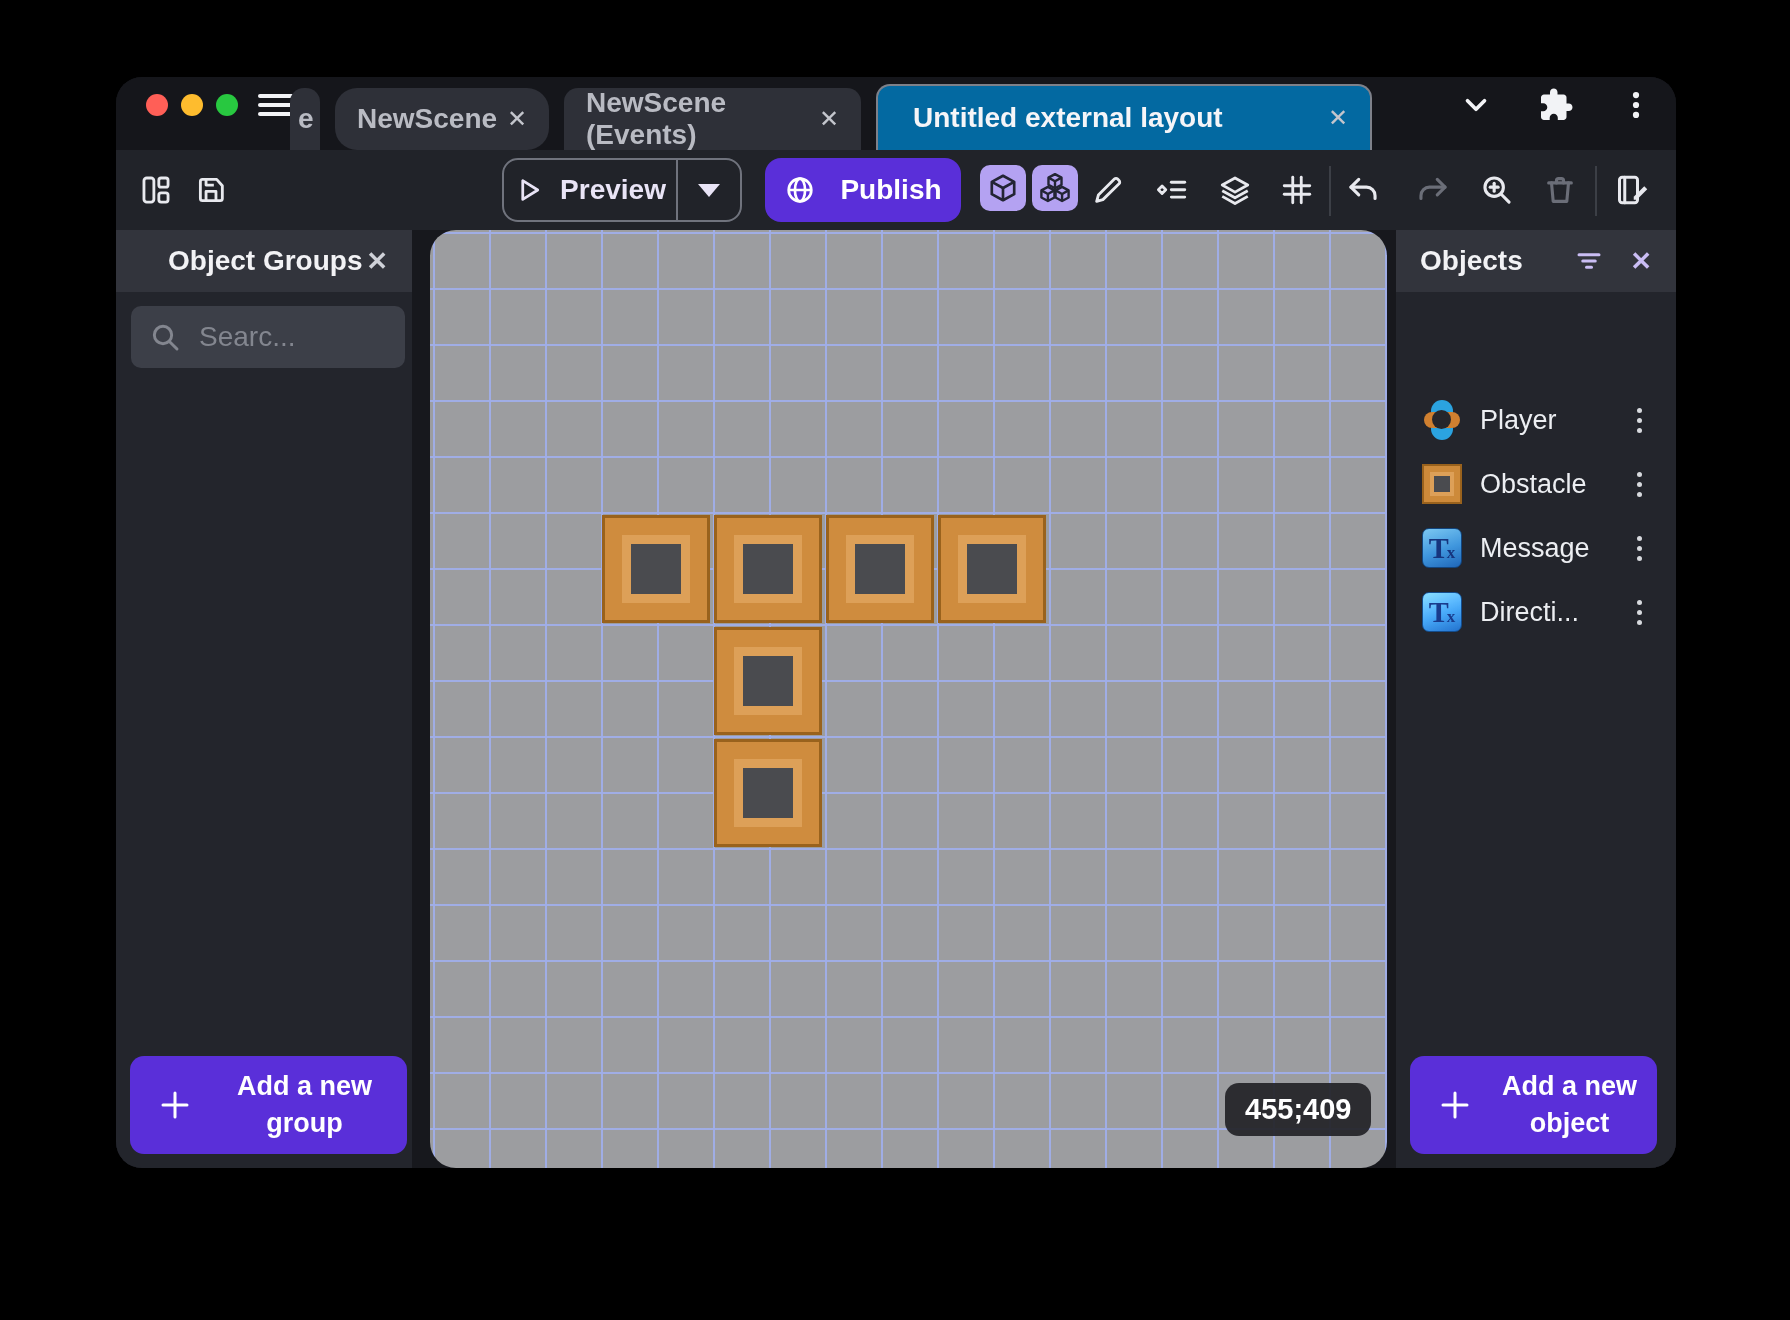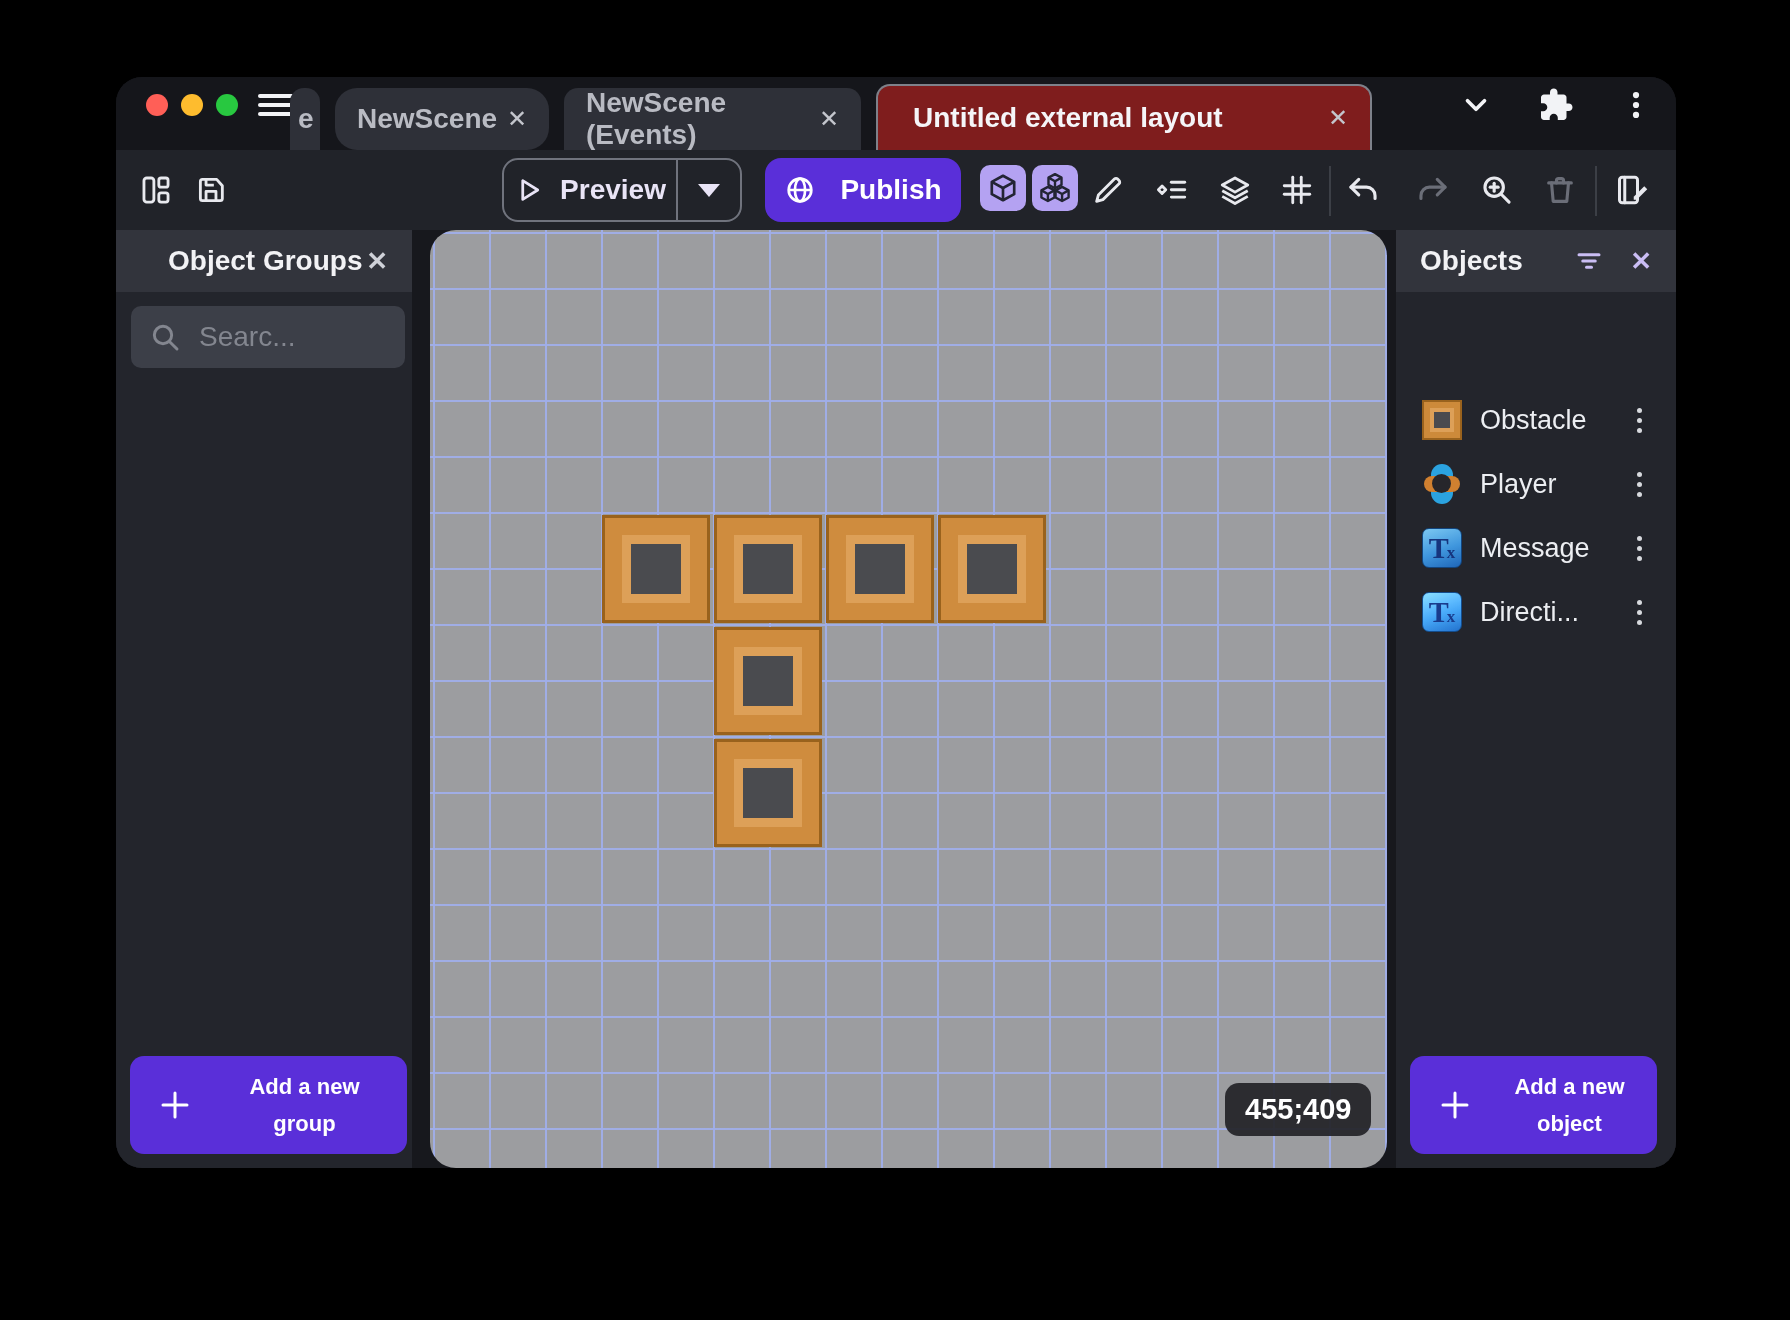--- a/index.html
+++ b/index.html
@@ -13,21 +13,21 @@
   .traffic{position:absolute;left:30px;top:17px;display:flex;gap:13px;}
   .traffic span{width:22px;height:22px;border-radius:50%;display:block;}
   .hamburger{position:absolute;left:140px;top:11px;width:40px;height:34px;color:#f2f3f6;}
   .tabs{position:absolute;left:174px;bottom:0;display:flex;gap:15px;align-items:flex-end;}
   .tab{height:62px;background:#2e3038;border-radius:14px 14px 0 0;display:flex;align-items:center;
     padding:0 22px;box-sizing:border-box;color:#b9bbc3;font-size:28px;font-weight:600;}
   .tab .tabx{margin-left:auto;color:#c3c5cc;font-size:24px;font-weight:400;cursor:pointer;}
   .tab-frag{width:30px;padding:0 0 0 8px;color:#b9bbc3;}
   .tab1{width:214px;border-radius:22px;}
   .tab2{width:297px;}
-  .tab3{width:496px;height:66px;background:#7f1d1d;border:2px solid #7e818a;border-bottom:none;
+  .tab3{width:496px;height:66px;background:#0369a1;border:2px solid #7e818a;border-bottom:none;
     color:#f5f5f8;padding-left:35px;}
   .tabbar-right{position:absolute;right:0;top:6px;display:flex;}
   .tabbar-right .tbtn{width:80px;height:44px;display:flex;align-items:center;justify-content:center;
     color:#f2f3f6;cursor:pointer;}
 
   
   .toolbar{position:absolute;left:0;top:73px;width:100%;height:80px;background:#212329;text-align:right;}
   .tb-icon{position:absolute;top:18px;width:44px;height:44px;display:flex;align-items:center;
     justify-content:center;color:#e8e9ee;cursor:pointer;}
   .tb-icon.dim{color:#6b6e78;}
@@ -65,21 +65,21 @@
   .left-panel .searchbox{width:274px;}
   .right-panel .searchbox{left:16px;width:248px;}
   .searchbox input{flex:1;min-width:0;background:transparent;border:none;outline:none;color:#d9dbe1;
     font-size:28px;font-family:inherit;}
   .searchbox input::placeholder{color:#83868f;}
   .add-btn{position:absolute;left:14px;bottom:14px;background:#5a2fd9;border-radius:14px;height:98px;
     display:flex;align-items:center;color:#fff;cursor:pointer;}
   .left-panel .add-btn{width:277px;}
   .right-panel .add-btn{width:247px;}
   .add-plus{width:90px;display:flex;align-items:center;justify-content:center;color:#fff;}
-  .add-text{flex:1;text-align:center;font-size:22px;font-weight:700;line-height:37px;padding-right:18px;}
+  .add-text{flex:1;text-align:center;font-size:27px;font-weight:700;line-height:37px;padding-right:18px;}
 
   
   .obj-list{position:absolute;left:0;top:158px;width:100%;}
   .obj-row{height:64px;display:flex;align-items:center;padding:0 30px 0 26px;gap:18px;cursor:pointer;}
   .obj-label{color:#eceef2;font-size:27px;flex:1;white-space:nowrap;overflow:hidden;}
   .kebab{display:flex;flex-direction:column;gap:5px;padding:4px;cursor:pointer;}
   .kebab i{width:5px;height:5px;border-radius:50%;background:#d7d9de;}
   .obj-ic{width:40px;height:40px;position:relative;flex:0 0 40px;}
   
   .player-ic .arms{position:absolute;left:2px;right:2px;top:12px;height:16px;background:#d08030;border-radius:8px;}
@@ -371,35 +371,35 @@
                 <line x1="4" y1="7" x2="20" y2="7"></line>
                 <line x1="7" y1="12" x2="17" y2="12"></line>
                 <line x1="10" y1="17" x2="14" y2="17"></line>
               </svg>
             <span class="ph-x" style="margin-left:0;color:#cabdf4;">✕</span>
           </span>
         </div>
 
         <div class="obj-list">
           <div class="obj-row">
-            <span class="obj-ic obstacle-ic"></span>
-            <span class="obj-label">Obstacle</span>
-            <span class="kebab">
-                <i></i>
-                <i></i>
-                <i></i>
-              </span>
-          </div>
-          <div class="obj-row">
             <span class="obj-ic player-ic">
                 <span class="body"></span>
                 <span class="arms"></span>
                 <span class="head"></span>
               </span>
             <span class="obj-label">Player</span>
+            <span class="kebab">
+                <i></i>
+                <i></i>
+                <i></i>
+              </span>
+          </div>
+          <div class="obj-row">
+            <span class="obj-ic obstacle-ic"></span>
+            <span class="obj-label">Obstacle</span>
             <span class="kebab">
                 <i></i>
                 <i></i>
                 <i></i>
               </span>
           </div>
           <div class="obj-row">
             <span class="obj-ic tx-ic">
                 <span class="T">T</span>
                 <span class="x">x</span>

